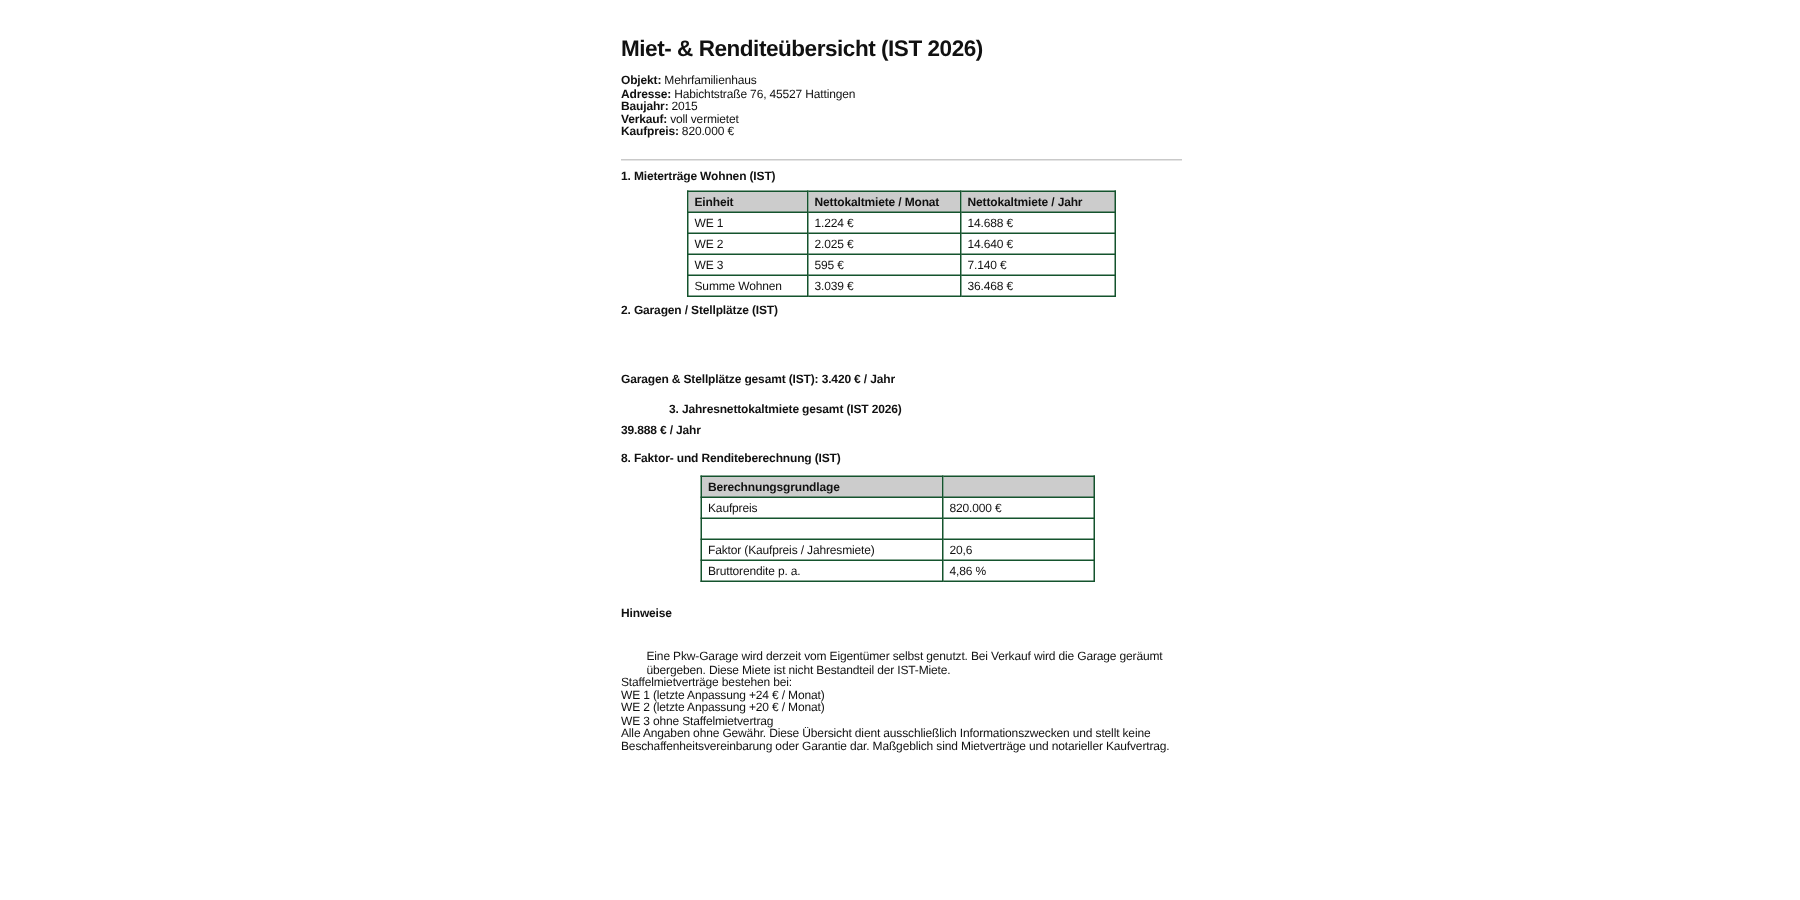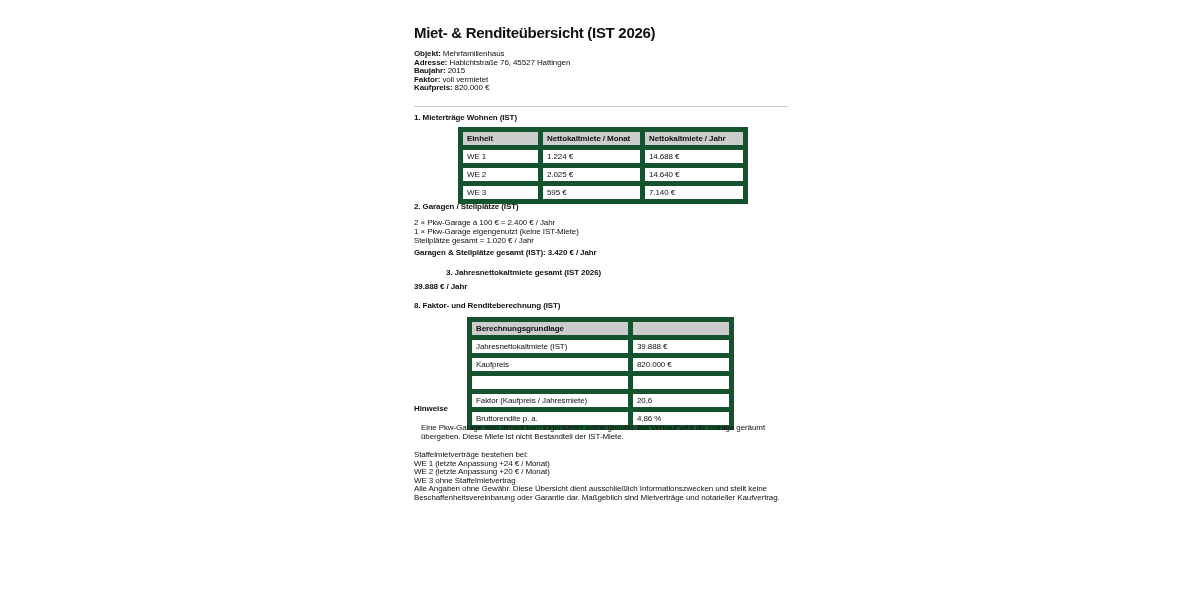--- a/index.html
+++ b/index.html
@@ -68,21 +68,21 @@
 
   table {
     border-collapse: collapse;
     table-layout: fixed;
     font-size: 8px;
     letter-spacing: -0.1px;
   }
   .table1 { top: 127px; left: 44px; width: 285px; }
   .table2 { top: 317px; left: 53px; width: 262px; }
   th, td {
-    border: 5px solid #14532d;
+    border: 1px solid #14532d;
     padding: 2px 4px;
     height: 9px;
     text-align: left;
     font-weight: normal;
     overflow: hidden;
     white-space: nowrap;
     vertical-align: middle;
     margin-top: 22px;
   }
   th {
@@ -105,21 +105,21 @@
     <div class="detail-row">
       <span class="b">Objekt:</span><span>Mehrfamilienhaus</span>
     </div>
     <div class="detail-row">
       <span class="b">Adresse:</span><span>Habichtstraße 76, 45527 Hattingen</span>
     </div>
     <div class="detail-row">
       <span class="b">Baujahr:</span><span>2015</span>
     </div>
     <div class="detail-row">
-      <span class="b">Faktor:</span><span>voll vermietet</span>
+      <span class="b">Verkauf:</span><span>voll vermietet</span>
     </div>
     <div class="detail-row">
       <span class="b">Kaufpreis:</span><span>820.000 €</span>
     </div>
   </div>
 
   <div class="abs divider"></div>
 
   <h2 class="abs sec-heading h1-sec">1. Mieterträge Wohnen (IST)</h2>
 
@@ -145,30 +145,30 @@
       <tr>
         <td>WE 2</td>
         <td>2.025 €</td>
         <td>14.640 €</td>
       </tr>
       <tr>
         <td>WE 3</td>
         <td>595 €</td>
         <td>7.140 €</td>
       </tr>
+      <tr>
+        <td>Summe Wohnen</td>
+        <td>3.039 €</td>
+        <td>36.468 €</td>
+      </tr>
     </tbody>
   </table>
 
   <h2 class="abs sec-heading h2-sec">2. Garagen / Stellplätze (IST)</h2>
 
-  <div class="abs body-text sec2-lines">
-    <div>2 × Pkw-Garage à 100 € = 2.400 € / Jahr</div>
-    <div>1 × Pkw-Garage eigengenutzt (keine IST-Miete)</div>
-    <div>Stellplätze gesamt = 1.020 € / Jahr</div>
-  </div>
 
   <div class="abs body-text sec2-total">Garagen &amp; Stellplätze gesamt (IST): 3.420 € / Jahr</div>
 
   <h2 class="abs sec-heading h3-sec">3. Jahresnettokaltmiete gesamt (IST 2026)</h2>
 
   <div class="abs body-text sec3-value">39.888 € / Jahr</div>
 
   <h2 class="abs sec-heading h4-sec">8. Faktor- und Renditeberechnung (IST)</h2>
 
   <table class="abs table2">
@@ -177,45 +177,41 @@
         <col style="width:101px">
       </colgroup>
     <thead>
       <tr>
         <th>Berechnungsgrundlage</th>
         <th></th>
       </tr>
     </thead>
     <tbody>
       <tr>
-        <td>Jahresnettokaltmiete (IST)</td>
-        <td>39.888 €</td>
-      </tr>
-      <tr>
         <td>Kaufpreis</td>
         <td>820.000 €</td>
       </tr>
       <tr>
         <td></td>
         <td></td>
       </tr>
       <tr>
         <td>Faktor (Kaufpreis / Jahresmiete)</td>
         <td>20,6</td>
       </tr>
       <tr>
         <td>Bruttorendite p. a.</td>
         <td>4,86 %</td>
       </tr>
     </tbody>
   </table>
 
   <h2 class="abs sec-heading notes-h">Hinweise</h2>
 
-  <p class="abs body-text notes-para1" style="margin:7px">Eine Pkw-Garage wird derzeit vom Eigentümer selbst genutzt. Bei Verkauf wird die Garage geräumt übergeben. Diese Miete ist nicht Bestandteil der IST-Miete.</p>
+  <p class="abs body-text notes-para1" style="margin:17px">Eine Pkw-Garage wird derzeit vom Eigentümer selbst genutzt. Bei Verkauf wird die Garage geräumt übergeben. Diese Miete ist nicht Bestandteil der IST-Miete.</p>
 
   <div class="abs body-text staffel">
     <div>Staffelmietverträge bestehen bei:</div>
     <div>WE 1 (letzte Anpassung +24 € / Monat)</div>
     <div>WE 2 (letzte Anpassung +20 € / Monat)</div>
     <div>WE 3 ohne Staffelmietvertrag</div>
   </div>
 
   <p class="abs body-text disclaimer" style="margin:0">Alle Angaben ohne Gewähr. Diese Übersicht dient ausschließlich Informationszwecken und stellt keine Beschaffenheitsvereinbarung oder Garantie dar. Maßgeblich sind Mietverträge und notarieller Kaufvertrag.</p>
 

